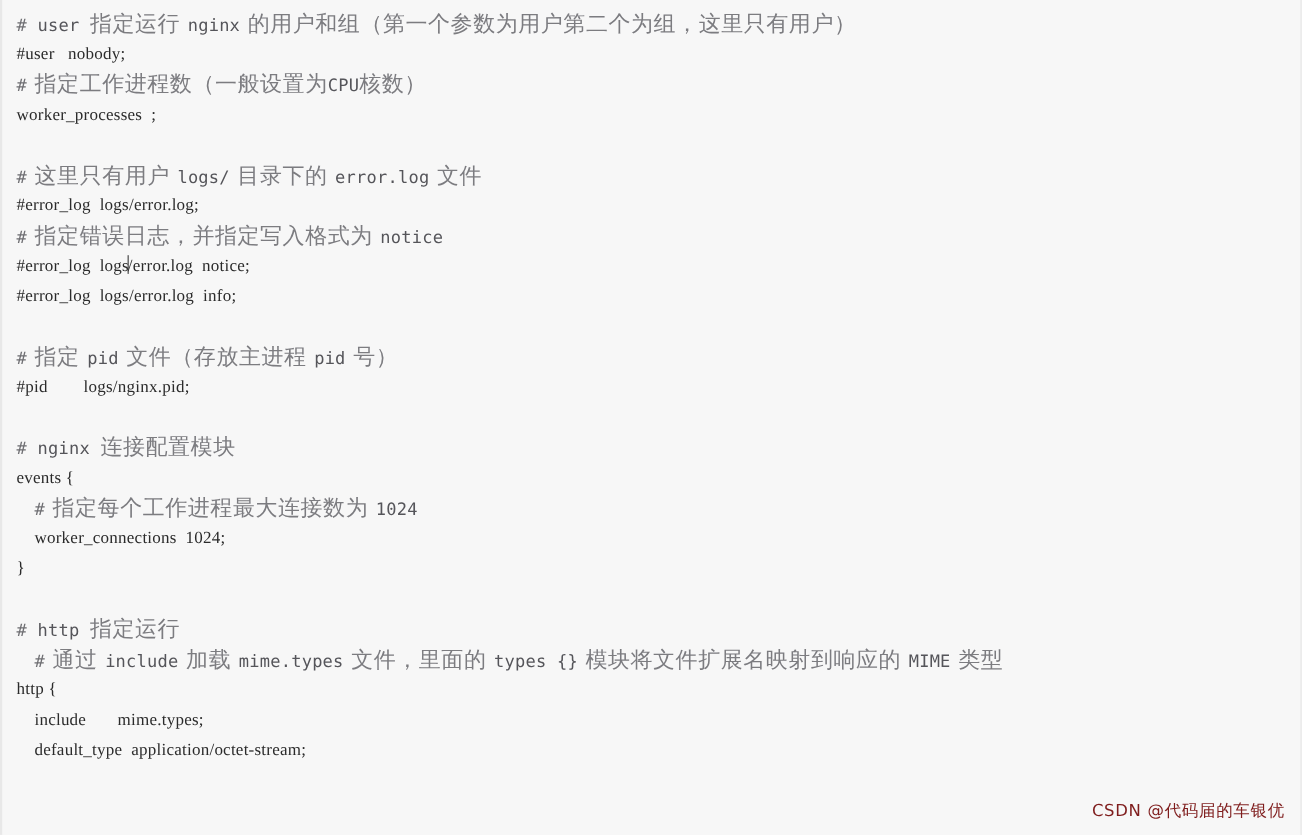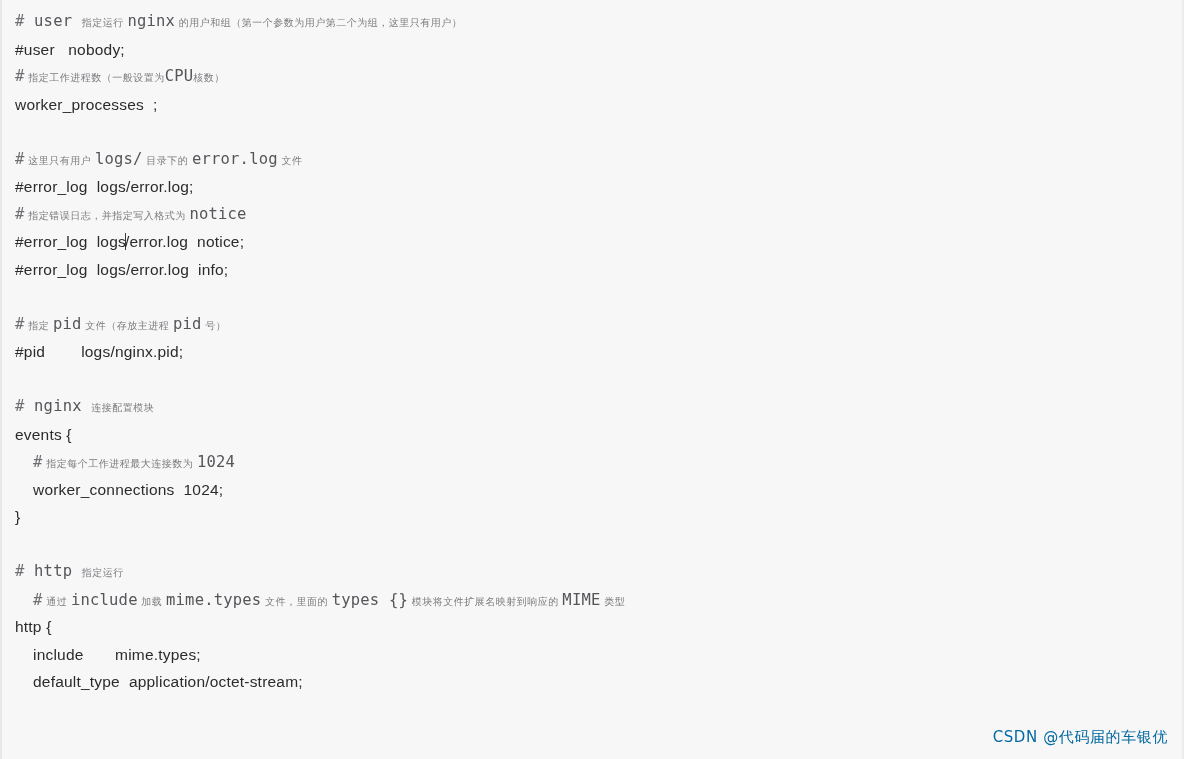--- a/index.html
+++ b/index.html
@@ -29,28 +29,28 @@
     height: 27.5px;
     white-space: pre;
     letter-spacing: 0.2px;
   }
   .code-line.blank {
     height: 27.5px;
   }
   
   .tok {
     color: #2b2b2b;
-    font-family: Liberation Sans, sans-serif;
+    font-family: Liberation Serif, serif;
     font-weight: 500;
   }
   
   .cjk {
     color: #7c7c80;
     font-family: "DejaVu Serif", "Liberation Serif", serif;
-    font-size: 10px;
+    font-size: 20px;
     letter-spacing: 0.5px;
   }
   
   .hash {
     color: #6f6f73;
     font-family: "DejaVu Sans Mono", "Liberation Mono", monospace;
   }
   
   .tok-dim {
     color: #55555a;
@@ -65,21 +65,21 @@
     height: 17px;
     margin: 0 -1px;
     vertical-align: -3px;
   }
   #watermark {
     position: absolute;
     right: 14px;
     bottom: 8px;
     font-family: "DejaVu Sans", "Liberation Sans", sans-serif;
     font-size: 15px;
-    color: #0369a1;
+    color: #7f1d1d;
     letter-spacing: 0.6px;
     white-space: nowrap;
     user-select: none;
   }
 </style>
 </head>
 <body>
 
 <div id="code-viewer">
   <div class="code-body">

